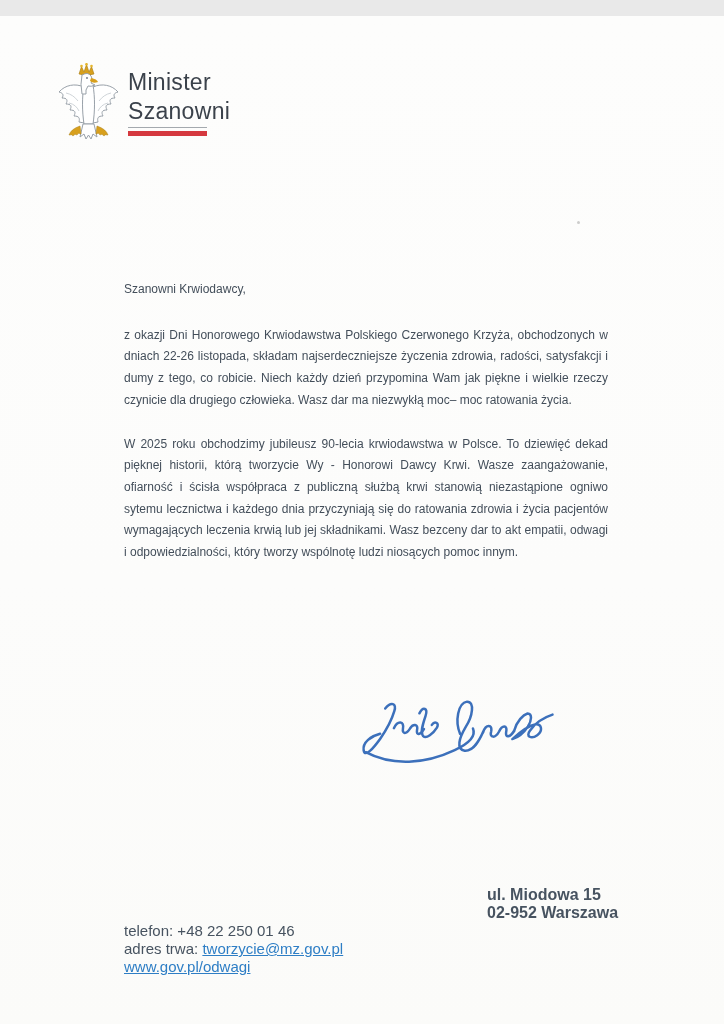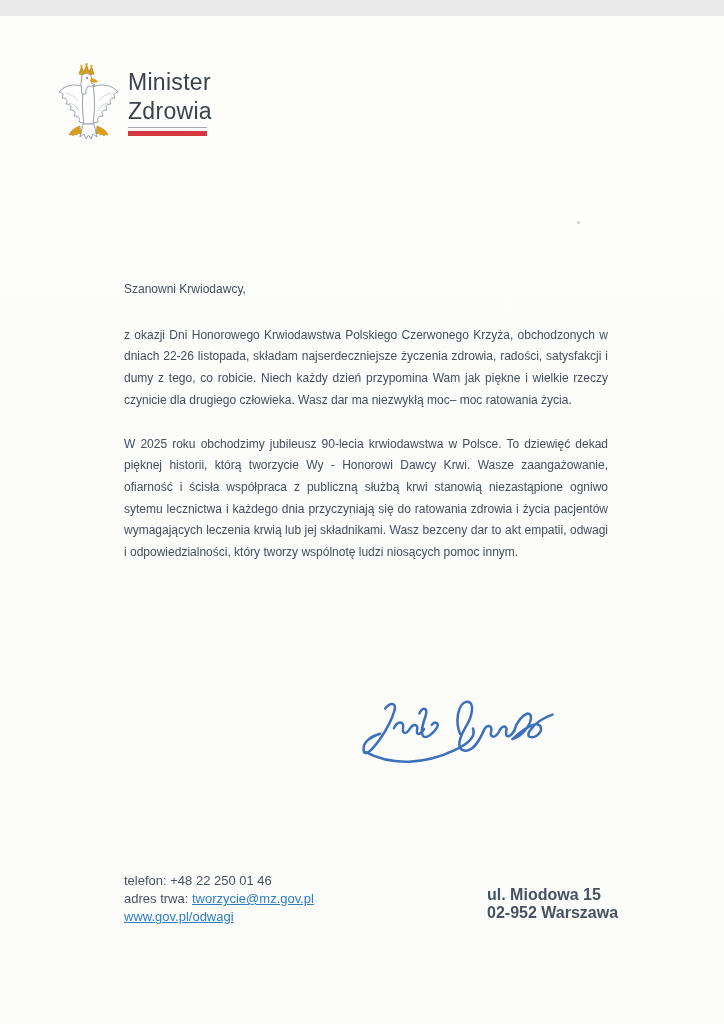--- a/index.html
+++ b/index.html
@@ -24,21 +24,21 @@
   .letter-body{
     position:absolute;left:124px;top:263px;width:484px;
     font-size:12px;line-height:21.7px;color:#434e5a;
     text-align:justify;
   }
   .letter-body p{margin:0 0 22px 0;}
   .salutation{text-align:left;margin:0 0 24px 0 !important;}
   
   .signature{position:absolute;left:356px;top:674px;width:202px;height:80px;transform:rotate(-2deg);}
   
-  .footer-left{position:absolute;left:124px;top:856px;font-size:13px;line-height:18px;color:#475360;}
+  .footer-left{position:absolute;left:124px;top:906px;font-size:15px;line-height:18px;color:#475360;}
   .footer-right{position:absolute;left:487px;top:870px;font-size:16px;line-height:18px;color:#475360;font-weight:bold;}
   .footer-left a{color:#2e7ec5;text-decoration:underline;cursor:pointer;}
   
   .speck{position:absolute;left:577px;top:205px;width:3px;height:3px;border-radius:50%;background:#bfbfbf;opacity:.8;}
 </style>
 </head>
 <body>
 
 <div class="page">
 
@@ -62,21 +62,21 @@
       <path d="M34,15 Q40,16 41,19 Q36,21 33,18 Z" fill="#d8a01d"></path>
       <circle cx="30" cy="15" r="0.9" fill="#6b7280"></circle>
 
       <path d="M26,61 L37,61 L40,74 L36,71 L34,76 L31.5,72 L29,76 L27,71 L23,74 Z" fill="#ffffff" stroke="#99a1a9" stroke-width="1"></path>
 
       <path d="M23,63 q-9,3 -11,9 q3,-1 4,1 q2,-3 4,-1 q1,-3 4,-1 z" fill="#d8a01d" stroke="#a87c12" stroke-width="0.5"></path>
       <path d="M40,63 q9,3 11,9 q-3,-1 -4,1 q-2,-3 -4,-1 q-1,-3 -4,-1 z" fill="#d8a01d" stroke="#a87c12" stroke-width="0.5"></path>
     </svg>
     <div class="org-name">
       <div>Minister</div>
-      <div>Zdrowia</div>
+      <div>Szanowni</div>
     </div>
     <div class="rule-gray"></div>
     <div class="rule-red"></div>
   </div>
 
   <div class="speck"></div>
 
   <div class="letter-body">
     <p class="salutation">Szanowni Krwiodawcy,</p>
     <p>z okazji Dni Honorowego Krwiodawstwa Polskiego Czerwonego Krzyża, obchodzonych w dniach 22-26 listopada, składam najserdeczniejsze życzenia zdrowia, radości, satysfakcji i dumy z tego, co robicie. Niech każdy dzień przypomina Wam jak piękne i wielkie rzeczy czynicie dla drugiego człowieka. Wasz dar ma niezwykłą moc– moc ratowania życia.</p>

